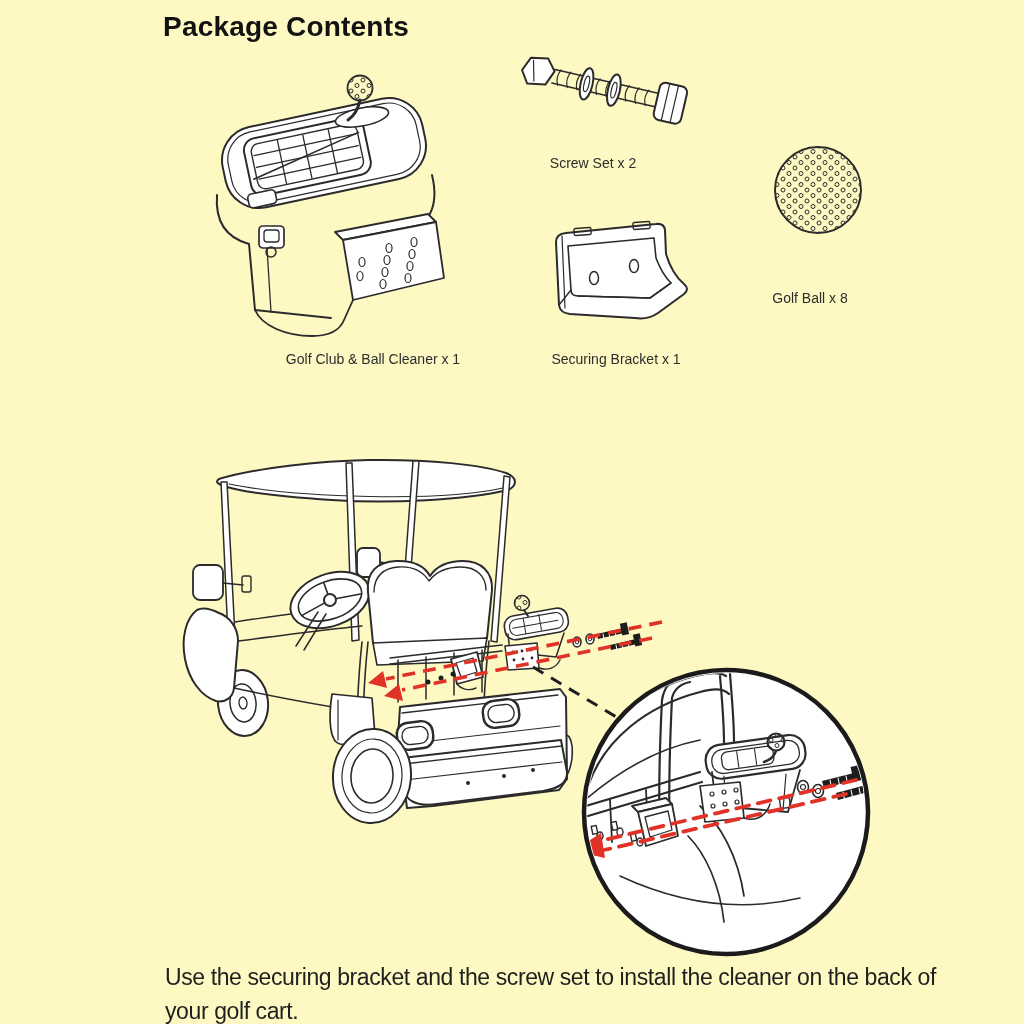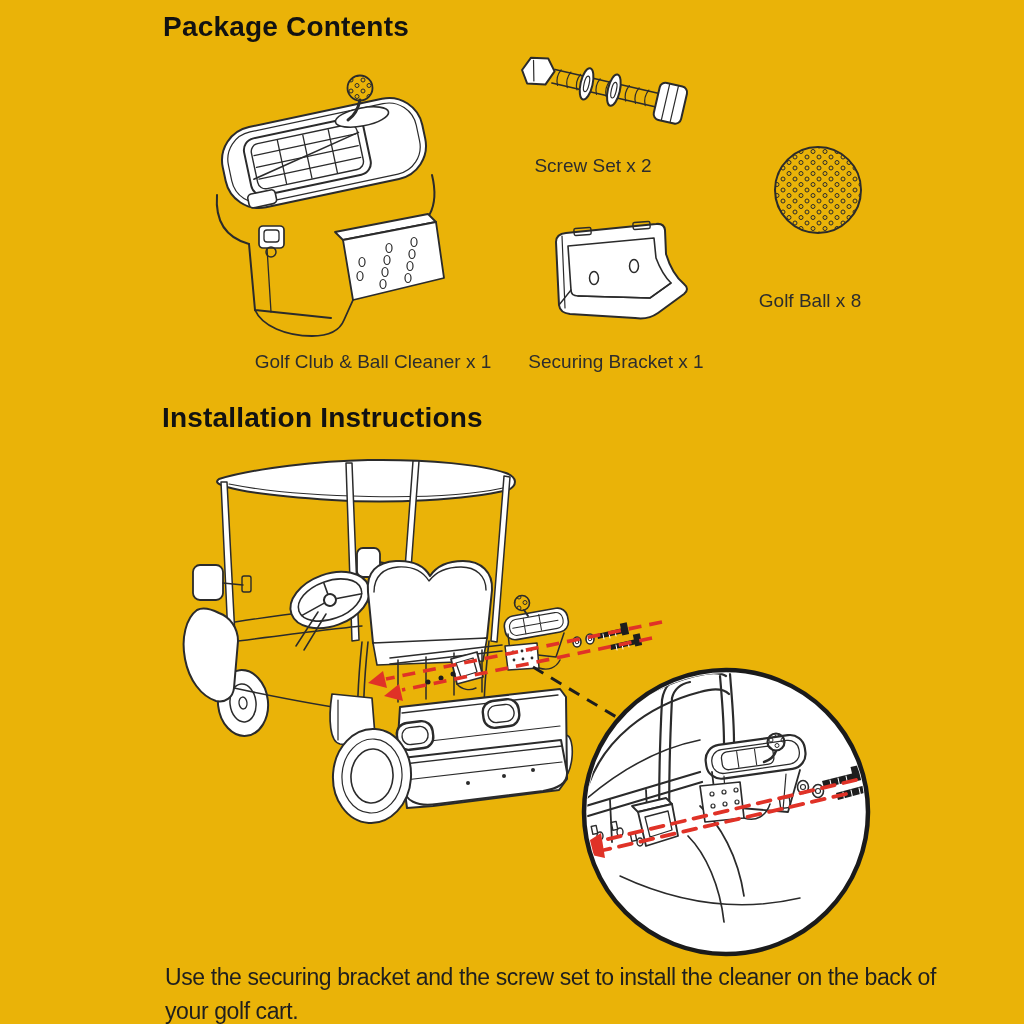--- a/index.html
+++ b/index.html
@@ -1,40 +1,39 @@
 <!DOCTYPE html>
 <html><head>
 <meta charset="utf-8">
 <style>
   html,body{margin:0;padding:0;}
   body{width:1024px;height:1024px;overflow:hidden;background:#fff;
        font-family:"Liberation Sans",sans-serif;}
-  .page{position:absolute;inset:0;background:#eab308;}
+  .page{position:absolute;inset:0;background:#fef9c3;}
   .title{position:absolute;font-weight:700;font-size:28px;color:#121212;
          letter-spacing:.2px;white-space:nowrap;}
   .t-package{left:163px;top:11px;}
   .t-install{left:162px;top:402px;}
-  .lbl{position:absolute;font-size:19px;color:#2d2d2d;white-space:nowrap;
+  .lbl{position:absolute;font-size:14px;color:#2d2d2d;white-space:nowrap;
        transform:translateX(-50%);}
   .l-cleaner{left:326px;top:351px;margin-left:47px;}
   .l-screw{left:593px;top:155px;}
   .l-bracket{left:616px;top:351px;}
   .l-ball{left:810px;top:290px;}
   .caption{position:absolute;left:165px;top:960px;width:805px;
            font-size:23px;line-height:34px;letter-spacing:-0.4px;color:#1f1f1f;}
   svg.full{position:absolute;left:0;top:0;}
 </style>
 </head>
 <body>
 
 <div class="page">
 
   <div class="title t-package">Package Contents</div>
 
-  <div class="title t-install">Installation Instructions</div>
 
   <div class="lbl l-cleaner">Golf Club &amp; Ball Cleaner x 1</div>
   <div class="lbl l-screw">Screw Set x 2</div>
   <div class="lbl l-bracket">Securing Bracket x 1</div>
   <div class="lbl l-ball">Golf Ball x 8</div>
 
   <svg class="full" width="1024" height="1024" viewBox="0 0 1024 1024">
     <defs>
       <pattern id="dp" width="12" height="11" patternUnits="userSpaceOnUse">
         <circle cx="3" cy="3" r="2" fill="none" stroke="#2b2b2b" stroke-width="1"></circle>

